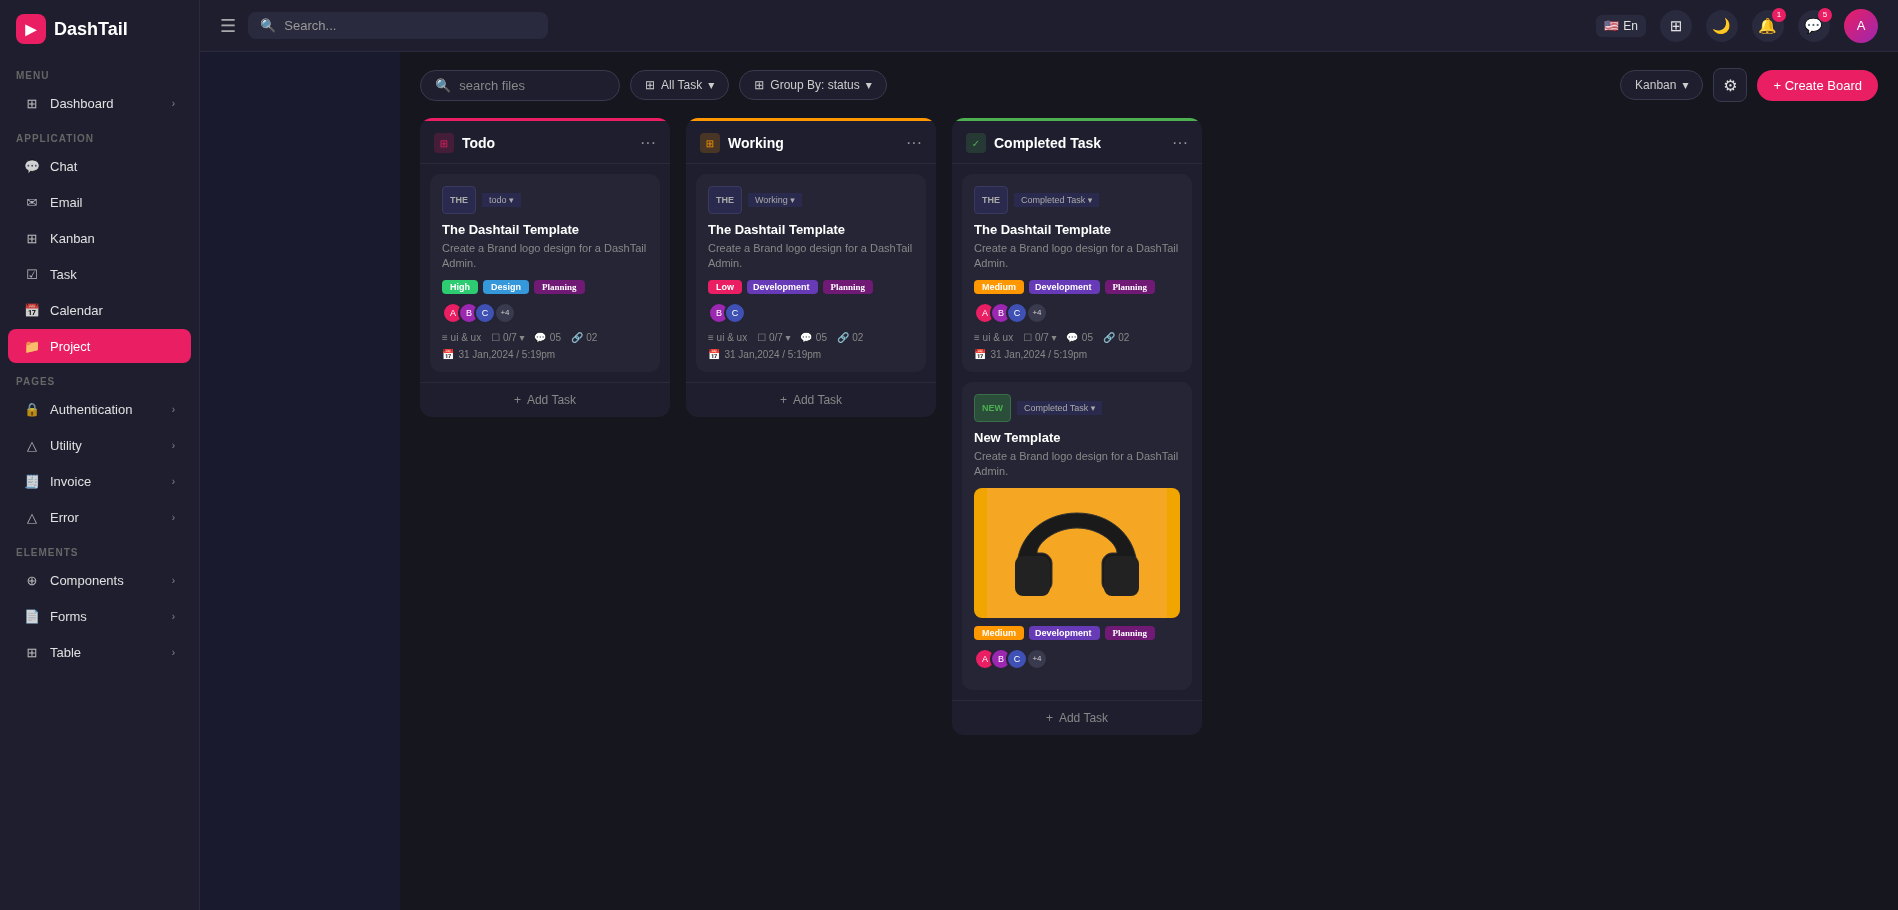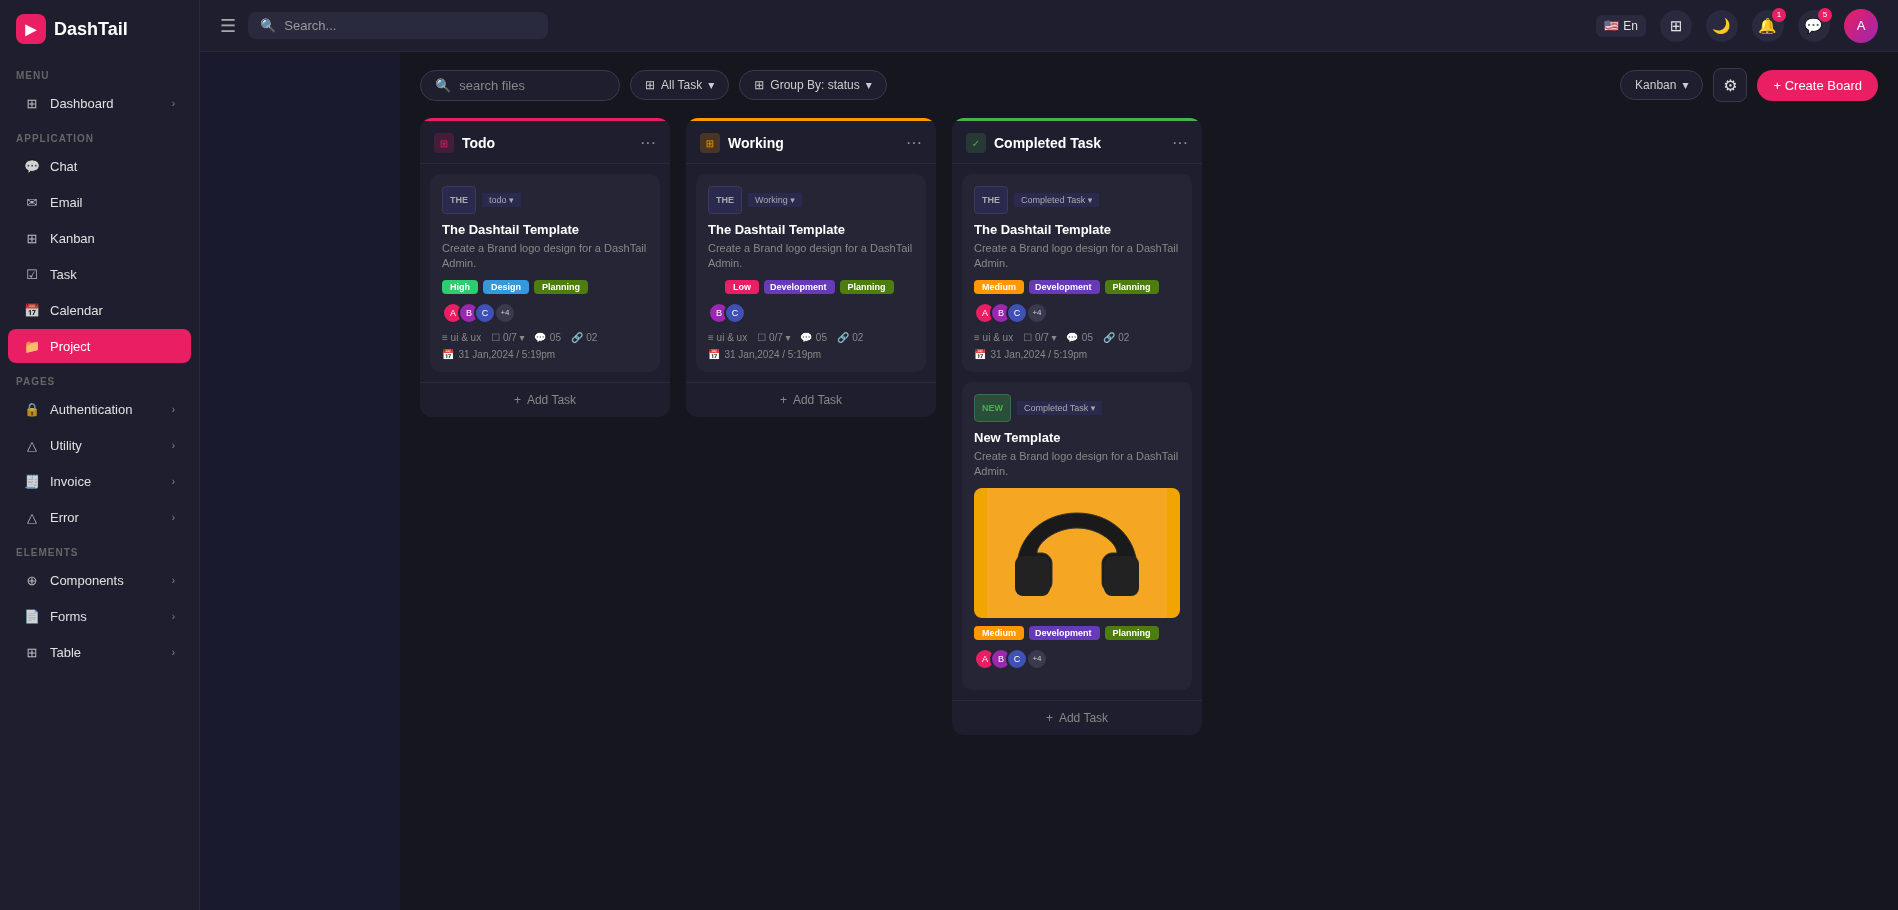--- a/index.html
+++ b/index.html
@@ -365,22 +365,22 @@
       margin-bottom: 8px;
     }
     .label {
       font-size: 9px;
       padding: 2px 8px;
       border-radius: 4px;
       font-weight: 600;
     }
     .label.high { background: #2ecc71; color: #fff; }
     .label.design { background: #3498db; color: #fff; }
-    .label.planning { background: #4d7c0f; color: #fff; }
-    .label.low { background: #e91e63; color: #fff; margin-left: 17px; }
+    .label.planning { background: #701a75; color: #fff; font-family: Liberation Serif, serif; }
+    .label.low { background: #e91e63; color: #fff; }
     .label.development { background: #673ab7; color: #fff; padding-left: 6px; }
     .label.medium { background: #ff9800; color: #fff; }
     .card-avatars {
       display: flex;
       align-items: center;
       margin-bottom: 8px;
     }
     .avatar-group {
       display: flex;
     }

